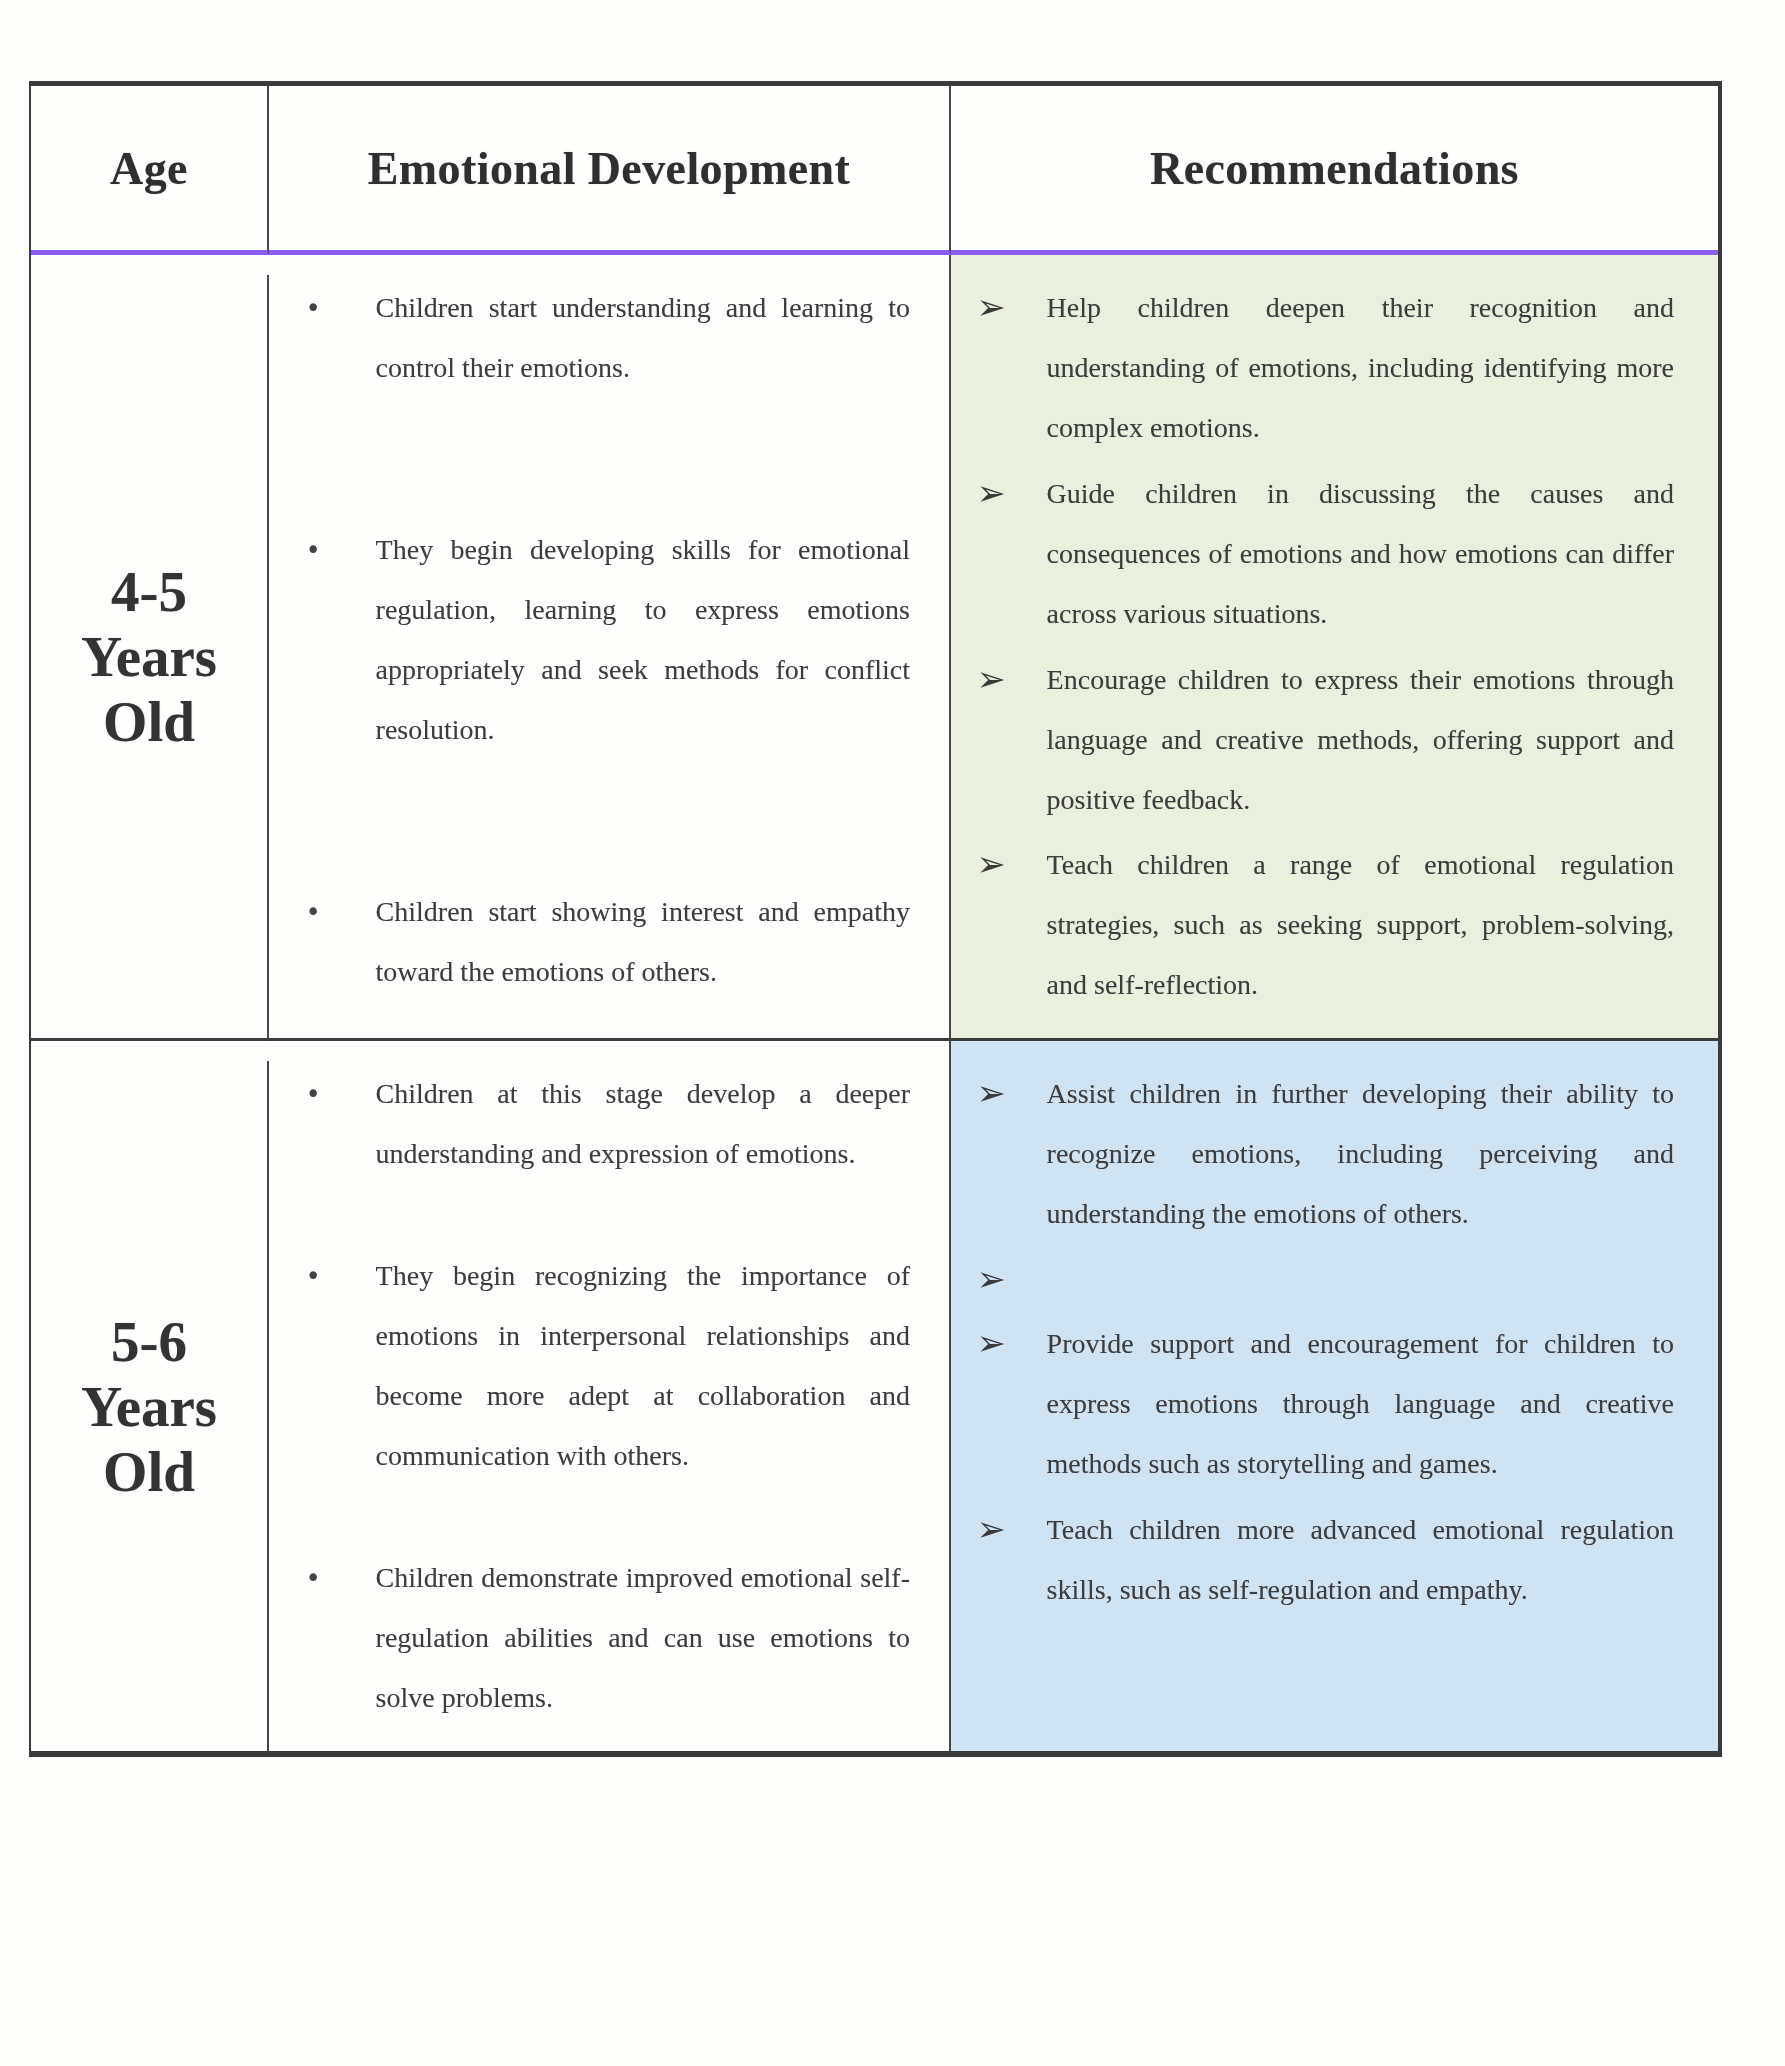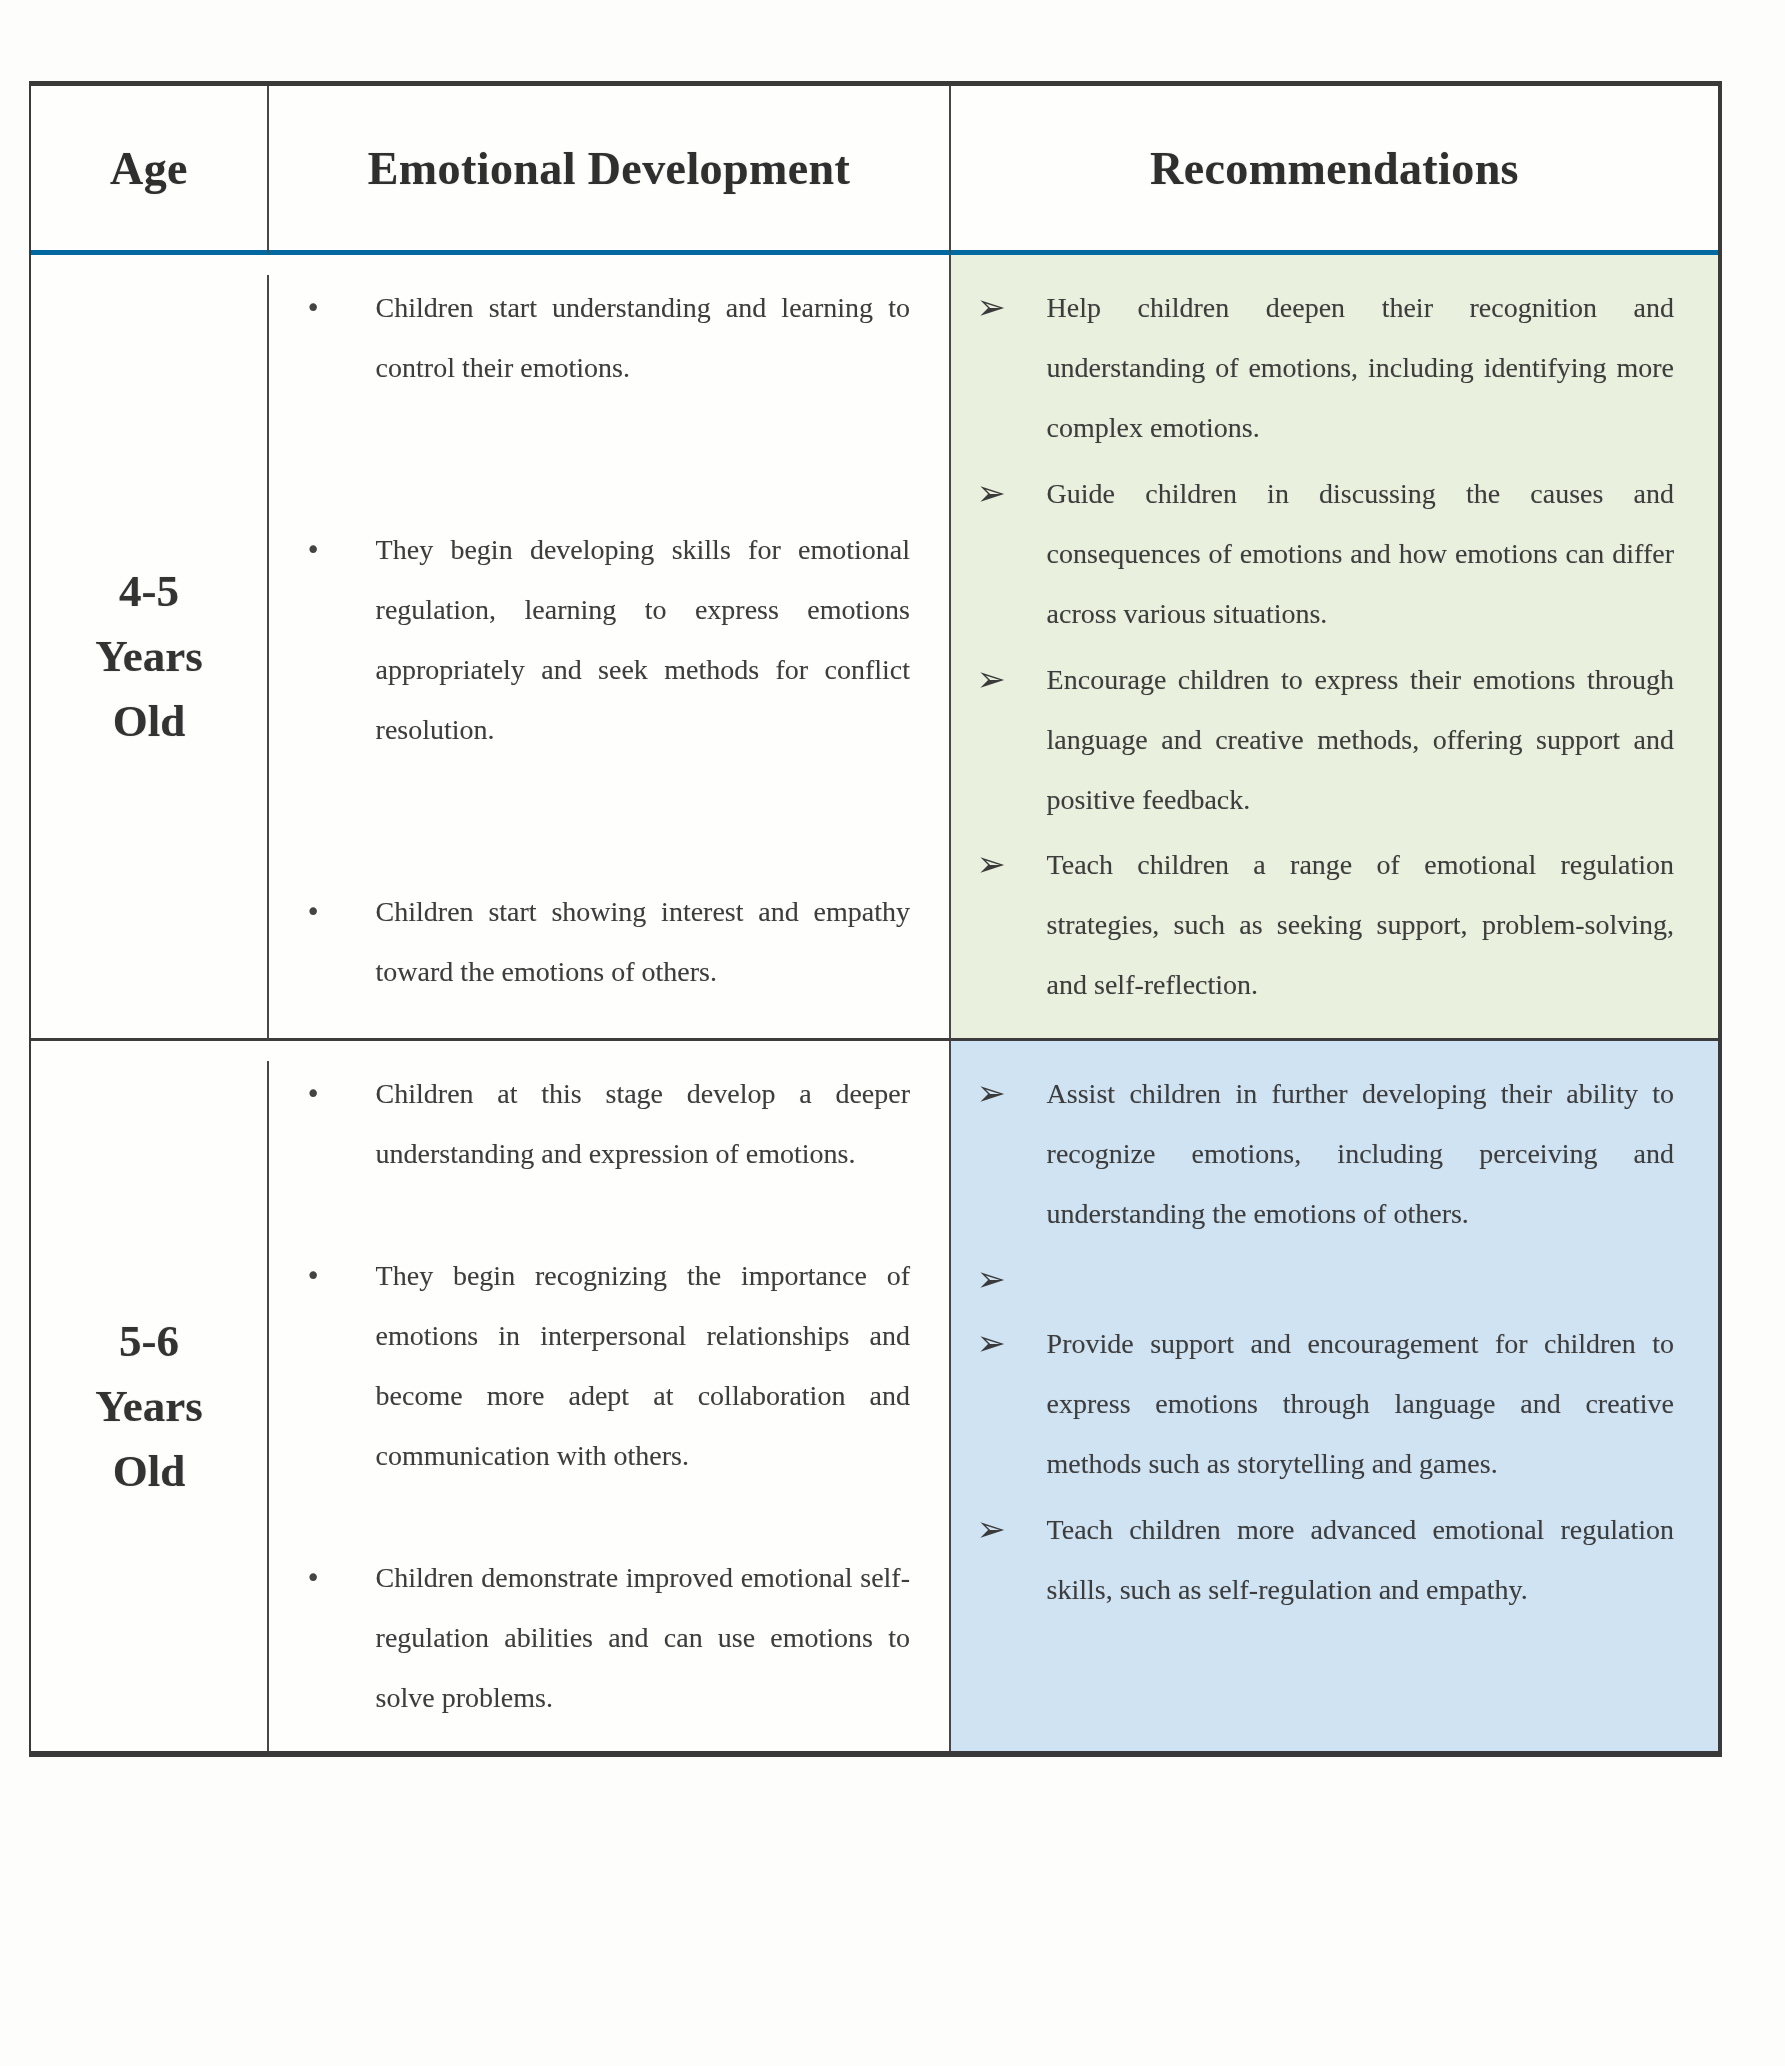--- a/index.html
+++ b/index.html
@@ -20,29 +20,29 @@
     grid-template-columns:238px 682px 1fr;
     background:#fefefd;
     box-sizing:border-box;
   }
   .cell{box-sizing:border-box;overflow:hidden;}
   .vline{border-right:2.1px solid #474747;}
   .header-cell{
     height:169px;
     display:flex;align-items:center;justify-content:center;
     font-weight:bold;font-size:46px;color:#2f2f2f;
-    border-bottom:5px solid #0369a1;
+    border-bottom:5px solid #8b5cf6;
     letter-spacing:0.4px;
     text-shadow:0 0 1.2px rgba(70,70,70,.35);
   }
   .row1-cell{border-bottom:3.7px solid #3c3c3c;}
   .age-cell{
     display:flex;flex-direction:column;
     align-items:center;justify-content:center;
-    font-weight:bold;font-size:45px;line-height:65px;color:#333;
+    font-weight:bold;font-size:57px;line-height:65px;color:#333;
     text-shadow:0 0 1.2px rgba(70,70,70,.35);
     margin-top:20px;
   }
   .body-cell{padding-top:23px;padding-bottom:23px;}
   .item{display:flex;align-items:flex-start;}
   .dev-item .marker{
     flex:0 0 70px;margin-left:25px;
     font-family:"DejaVu Sans", sans-serif;
     font-size:26px;line-height:60px;
     text-align:left;padding-left:11.6px;color:#444;

